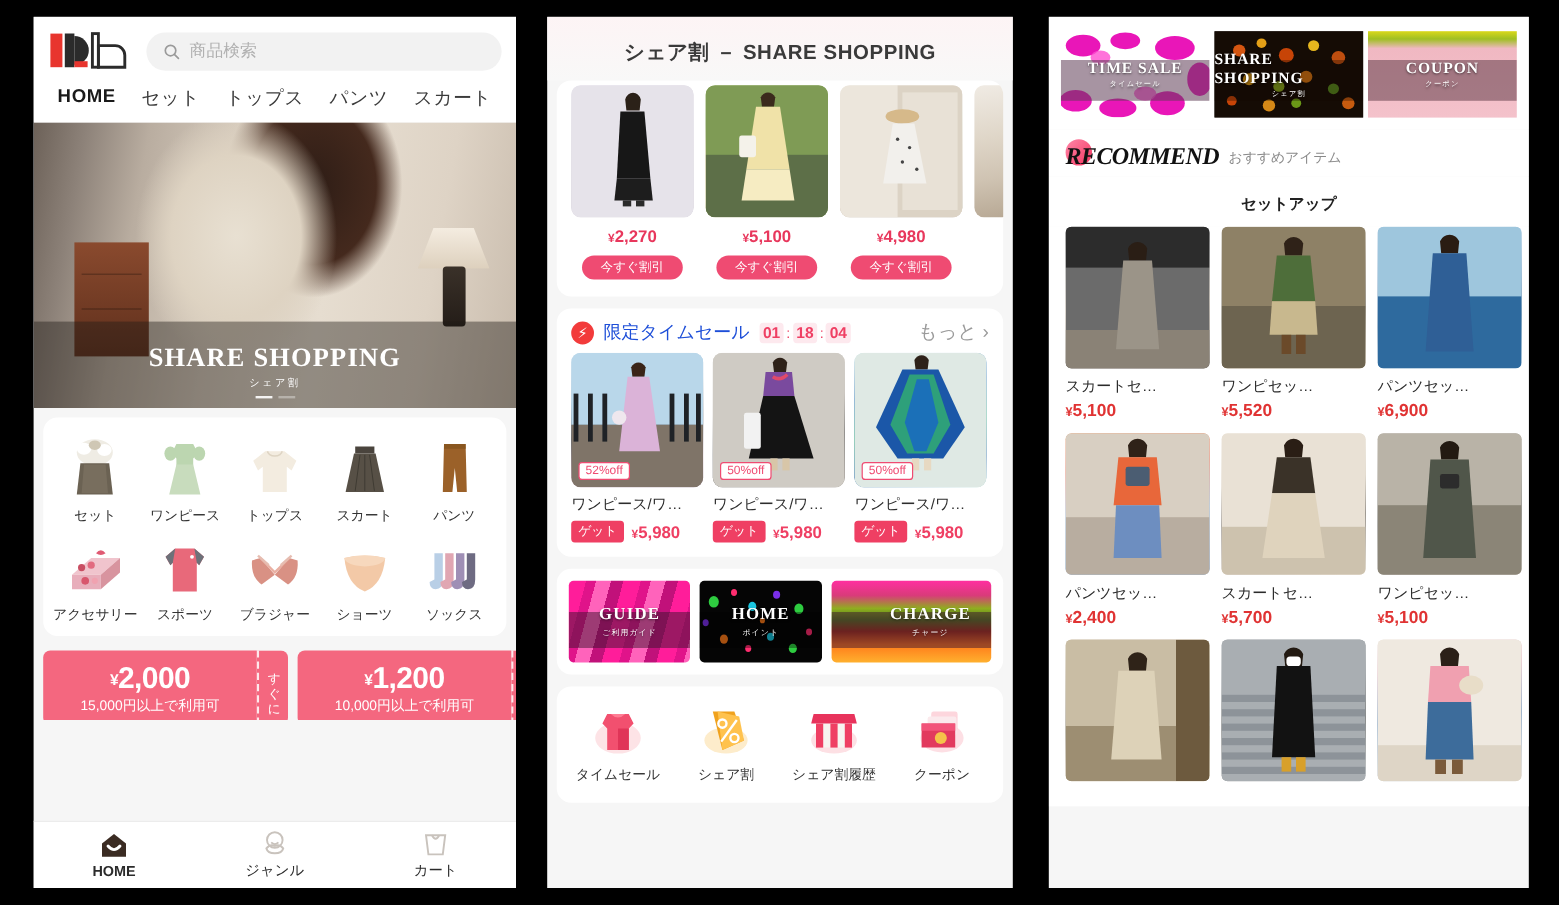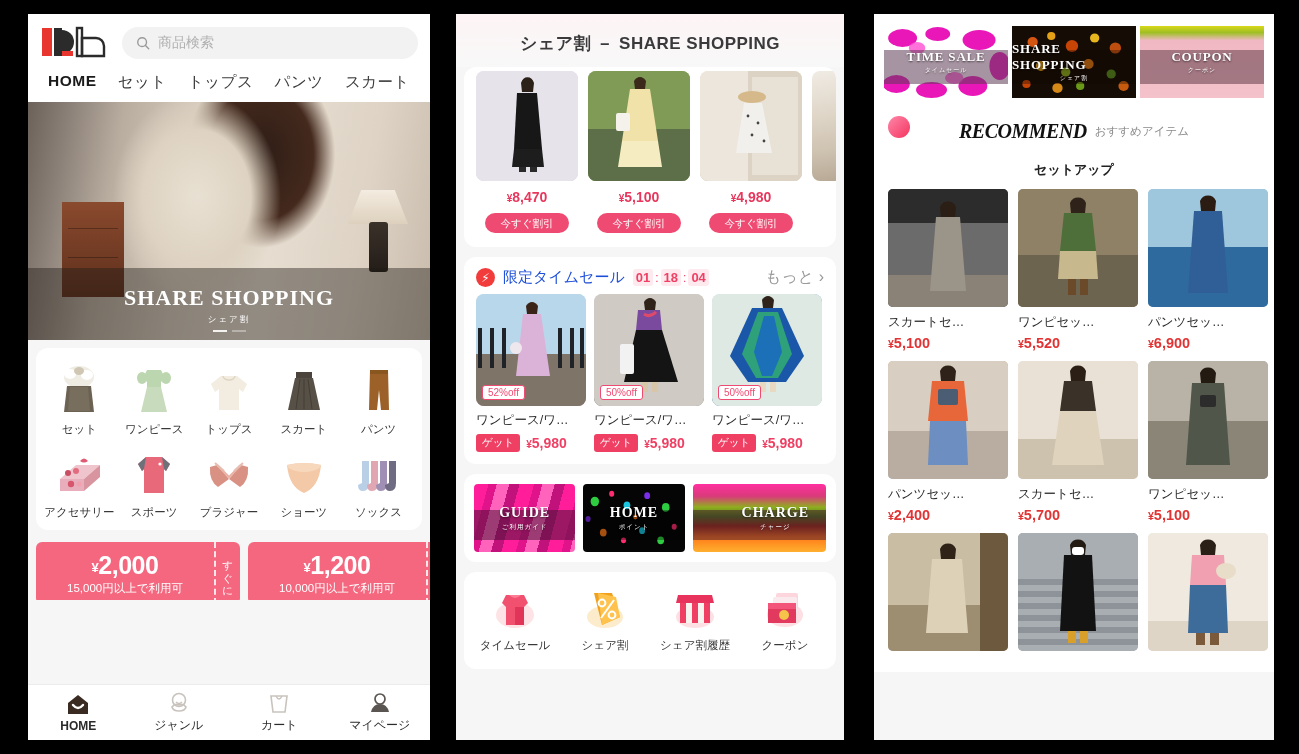--- a/index.html
+++ b/index.html
@@ -135,21 +135,21 @@
 
   
   .p3-banners { display:flex; gap:4px; padding:12px 10px 10px 10px; background:#fff; }
   .p3-banner { flex:1; height:72px; position:relative; overflow:hidden;
     display:flex; flex-direction:column; align-items:center; justify-content:center; color:#fff; }
   .p3-banner .bt { font-family:"Liberation Serif", serif; font-weight:700; font-size:13px; letter-spacing:.8px; z-index:2;
     text-shadow:0 1px 2px rgba(0,0,0,.6); }
   .p3-banner .bs { font-size:6px; z-index:2; letter-spacing:1px; margin-top:1px; text-shadow:0 1px 2px rgba(0,0,0,.6); }
   .p3-banner .band { position:absolute; left:0; right:0; top:24px; height:34px; background:rgba(70,40,60,.45); z-index:1; }
 
-  .rec-head { display:flex; align-items:center; gap:8px; padding:12px 14px 4px 14px; background:#fff; position:relative;justify-content:center; }
+  .rec-head { display:flex; align-items:center; gap:8px; padding:12px 14px 4px 14px; background:#fff; position:relative; }
   .rec-dot { position:absolute; left:14px; top:8px; width:22px; height:22px; border-radius:50%;
     background:linear-gradient(135deg,#ff87a9,#f4355f); }
   .rec-title { font-family:"Liberation Serif", serif; font-style:italic; font-weight:700; font-size:20px; color:#111;
     position:relative; z-index:2; letter-spacing:-.5px; }
   .rec-sub { font-size:11.5px; color:#8a8a8a; position:relative; z-index:2; }
   .rec-cat { text-align:center; font-size:13px; font-weight:700; color:#222; padding:14px 0 10px; background:#fff; }
 
   .pgrid { display:grid; grid-template-columns:repeat(3,1fr); gap:10px; padding:0 14px 10px 14px; background:#fff; }
   .pitem .pimg { width:100%; height:118px; border-radius:5px; overflow:hidden; }
   .pitem .pname { font-size:12.5px; color:#2b2b2b; margin-top:7px; white-space:nowrap; overflow:hidden; }
@@ -389,47 +389,40 @@
         </svg>
         <span class="lbl">ジャンル</span>
       </div>
       <div class="p1-tab">
         <svg width="26" height="24" viewBox="0 0 26 24">
           <path d="M5 5 L21 5 L19 21 L7 21 Z" fill="none" stroke="#c9c3bd" stroke-width="1.6"></path>
           <path d="M10 5 q3 6 6 0" fill="none" stroke="#c9c3bd" stroke-width="1.6"></path>
         </svg>
         <span class="lbl">カート</span>
       </div>
-      <div class="p1-tab">
-        <svg width="26" height="24" viewBox="0 0 26 24">
-          <circle cx="13" cy="8" r="5" fill="none" stroke="#5a5550" stroke-width="1.7"></circle>
-          <path d="M4 21 q2 -8 9 -8 q7 0 9 8" fill="#5a5550"></path>
-        </svg>
-        <span class="lbl">マイページ</span>
-      </div>
     </div>
   </div>
 
   <div class="panel" id="panel2">
 
     <div class="p2-title">シェア割 － SHARE SHOPPING</div>
 
     <div class="p2-scroll">
       <div class="sh-card">
         <div class="sh-img ph0">
           <svg width="102" height="110" viewBox="0 0 102 110">
             <rect width="102" height="110" fill="#e6e3ea"></rect>
             <path d="M45 12 a7 9 0 0 1 13 0 l-1 9 l-11 0 Z" fill="#2b2118"></path>
             <path d="M41 22 L61 22 L66 78 L38 78 Z" fill="#171717"></path>
             <path d="M38 78 L66 78 L68 96 L36 96 Z" fill="#1d1d1d"></path>
             <rect x="43" y="96" width="7" height="5" fill="#2a2a2a"></rect>
               <rect x="54" y="96" width="7" height="5" fill="#2a2a2a"></rect>
           </svg>
         </div>
-        <div class="sh-price"><small>¥</small><span>8,470</span></div>
+        <div class="sh-price"><small>¥</small><span>2,270</span></div>
         <div class="sh-btn">今すぐ割引</div>
       </div>
 
       <div class="sh-card">
         <div class="sh-img ph1">
           <svg width="102" height="110" viewBox="0 0 102 110">
             <rect width="102" height="110" fill="#7f9b55"></rect>
             <rect y="58" width="102" height="52" fill="#5d6f48"></rect>
             <path d="M46 10 a7 8 0 0 1 12 0 l-1 8 l-10 0 Z" fill="#3b2a1c"></path>
             <path d="M42 18 L62 18 L70 70 L34 70 Z" fill="#f0e2a8"></path>

